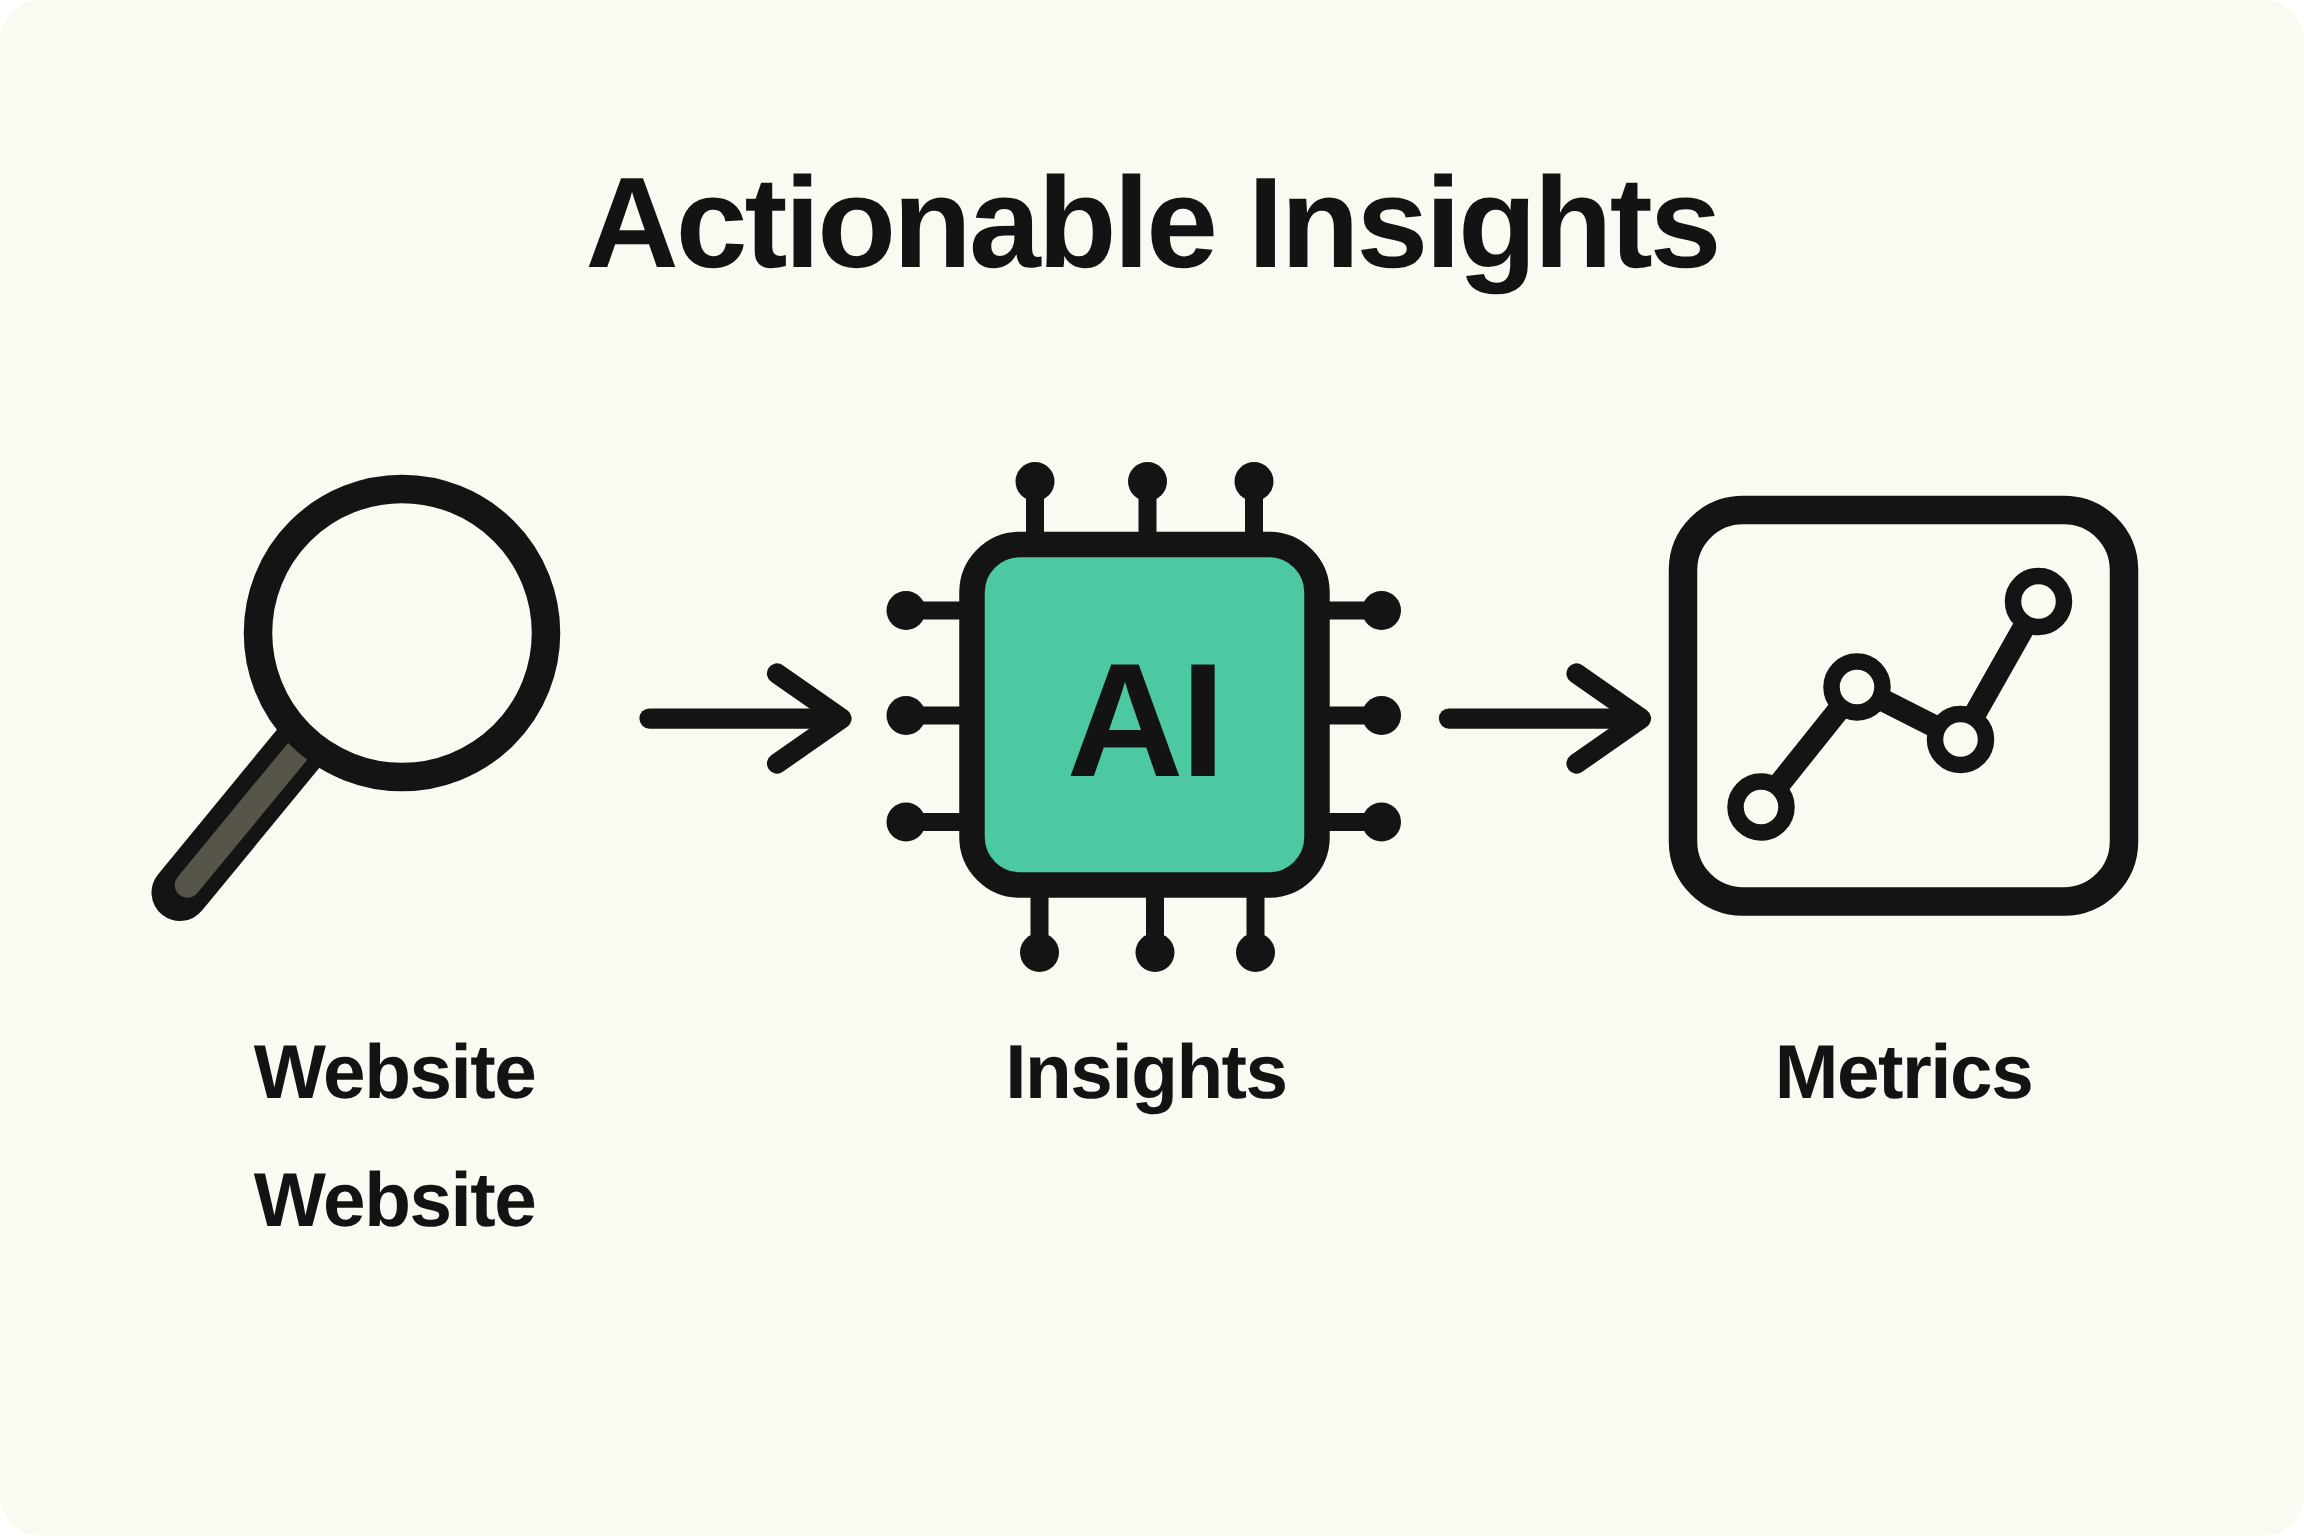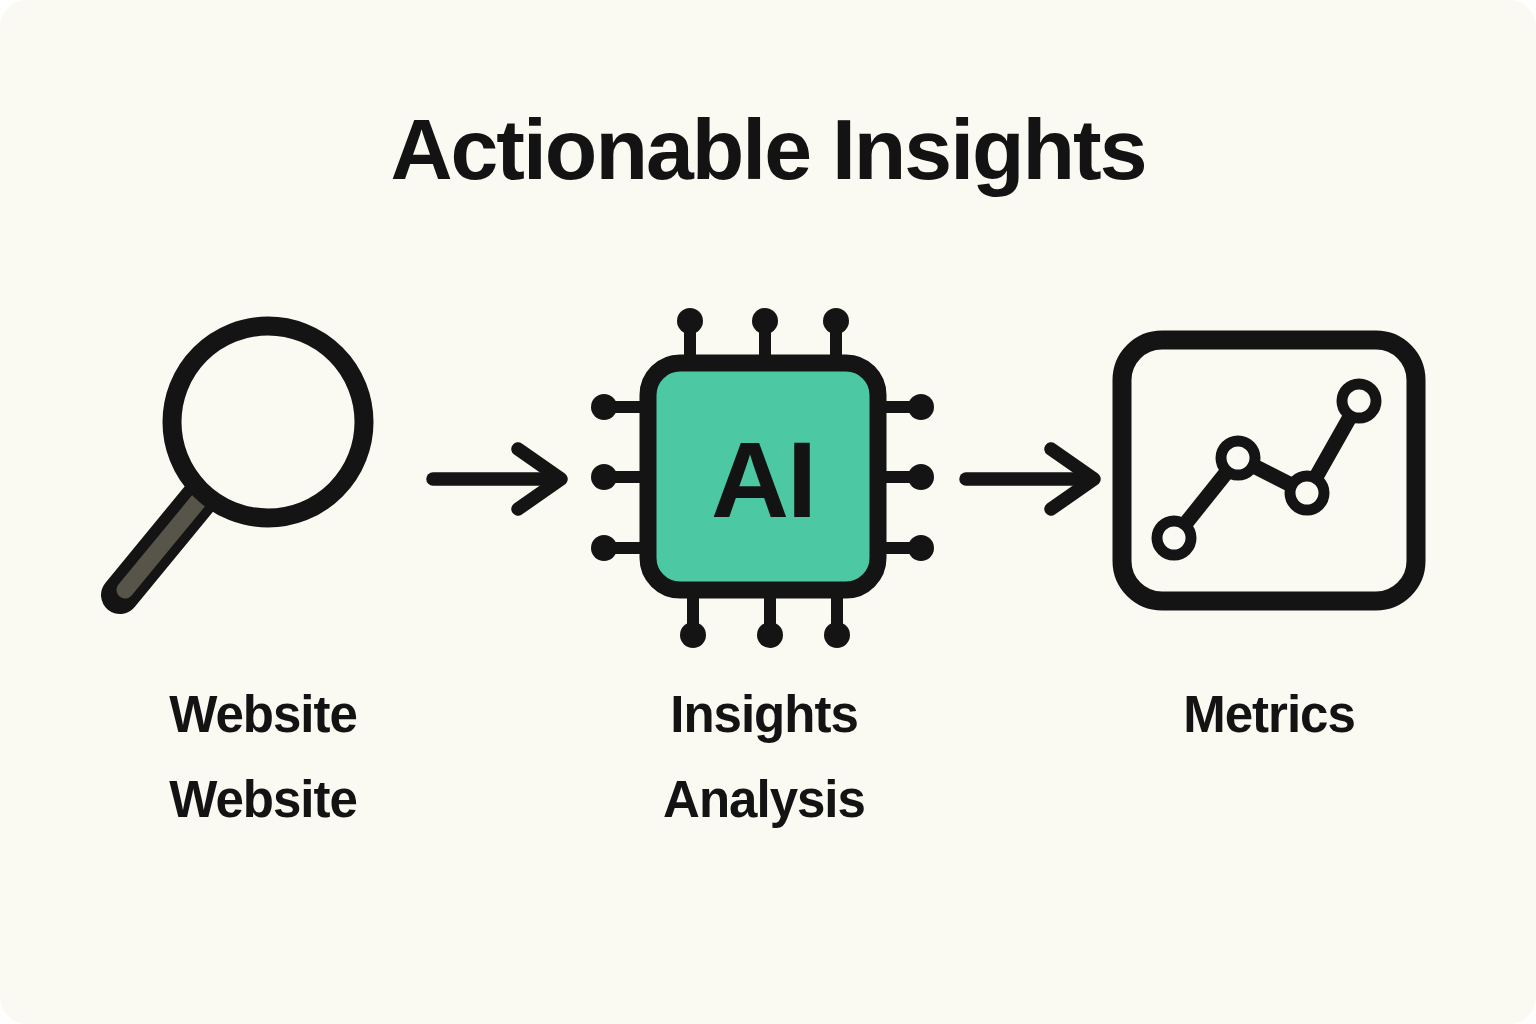--- a/index.html
+++ b/index.html
@@ -122,19 +122,18 @@
       <circle cx="254" cy="76" r="17" fill="#faf9f2" stroke="#141414" stroke-width="11"></circle>
     </g>
   </svg>
 
   <div class="step-label label-1">
     <span class="label-line">Website</span>
     <span class="label-line">Website</span>
   </div>
   <div class="step-label label-2">
     <span class="label-line">Insights</span>
-    <span class="label-line">Analysis</span>
   </div>
   <div class="step-label label-3">
     <span class="label-line">Metrics</span>
   </div>
 
 </div>
 
 </body></html>

